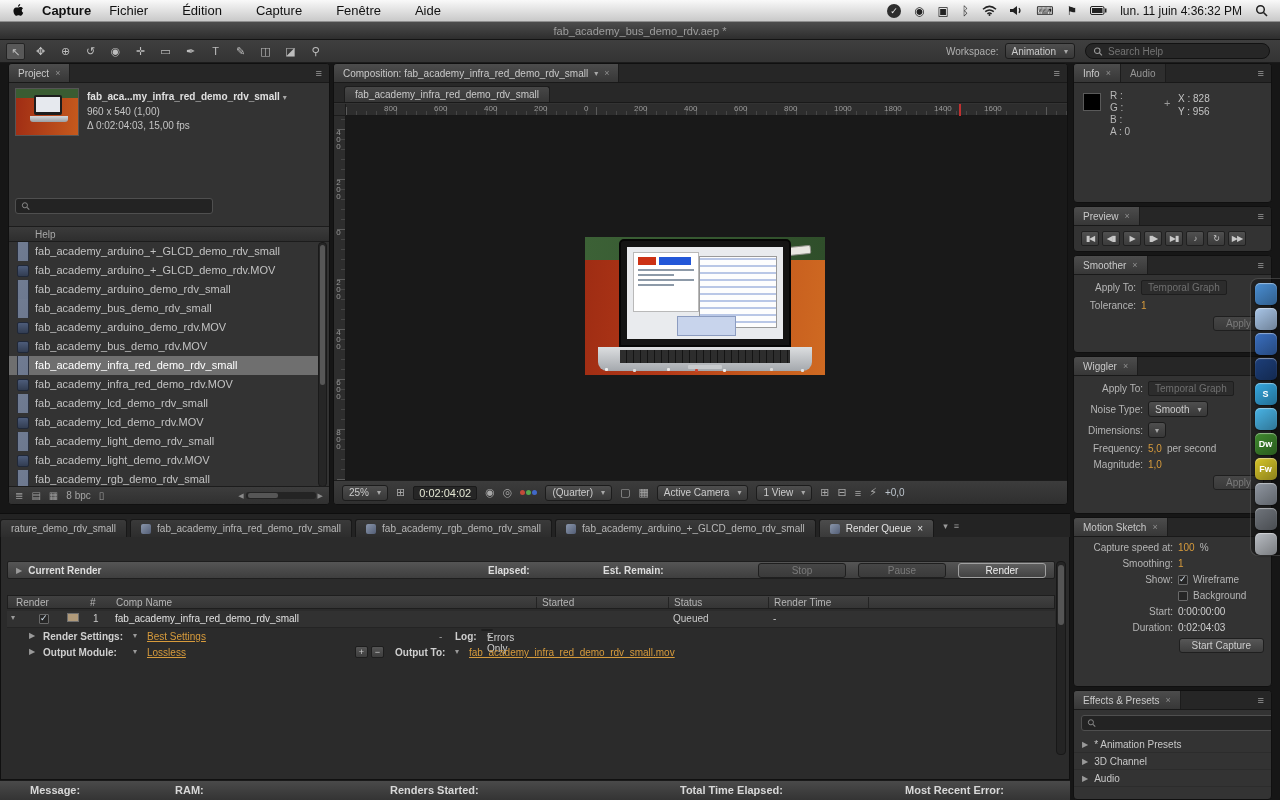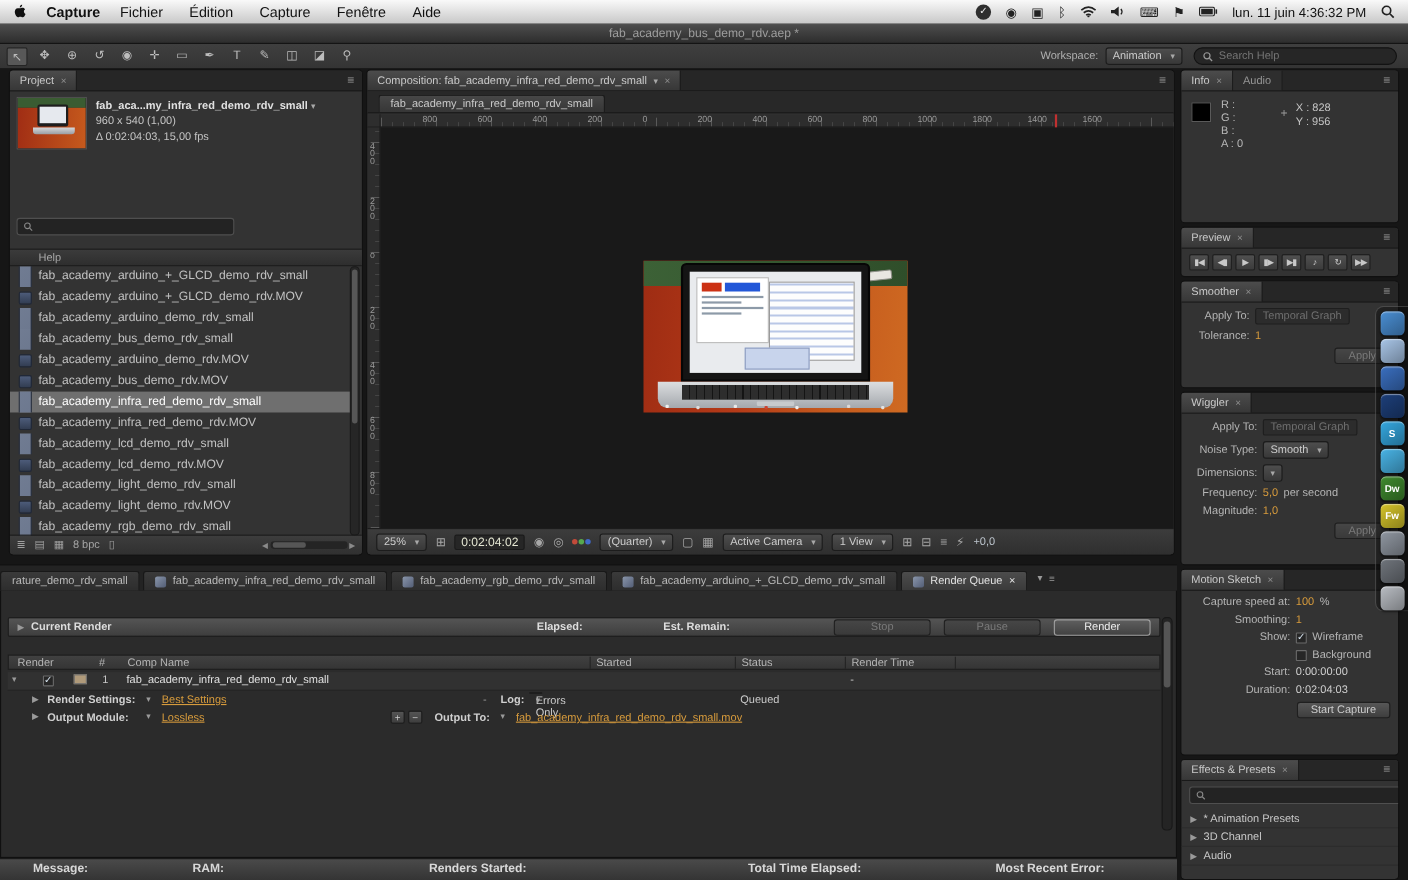--- a/index.html
+++ b/index.html
@@ -6,21 +6,21 @@
   html,body { width:1280px; height:800px; overflow:hidden; }
   body { font-family:"Liberation Sans","DejaVu Sans",sans-serif; background:#161616; font-size:11px; color:#bbb; position:relative; }
 
   
   .menubar { position:absolute; top:0; left:0; width:1280px; height:22px;
     background:linear-gradient(#f9f9f9,#c9c9c9); border-bottom:1px solid #8e8e8e;
     display:flex; align-items:center; padding:0 12px; gap:18px; color:#111; font-size:13px; z-index:60; }
   .menubar .apple { display:flex; align-items:center; }
   .menu-item { cursor:default; }
   .menu-item.app { font-weight:bold; }
-  .menus { display:flex; gap:24px; }
+  .menus { display:flex; gap:34px; }
   .mb-right { margin-left:auto; display:flex; gap:13px; align-items:center; color:#222; font-size:12px; }
   .mi { display:flex; align-items:center; }
   .mi.circ { width:14px; height:14px; border-radius:50%; background:#2e2e2e; color:#eee; font-size:9px; justify-content:center; }
   .clock { font-size:12px; color:#111; }
 
   
   .titlebar { position:absolute; top:22px; left:0; width:1280px; height:18px;
     background:linear-gradient(#4d4d4d,#2d2d2d); border-bottom:1px solid #141414;
     text-align:center; line-height:18px; color:#9d9d9d; font-size:11px; }
   .toolbar { position:absolute; top:40px; left:0; width:1280px; height:23px;
@@ -751,21 +751,21 @@
       <span class="cdiv" style="left:660px;"></span>
       <span class="cdiv" style="left:760px;"></span>
       <span class="cdiv" style="left:860px;"></span>
     </div>
     <div class="rq-row row1">
       <span class="twirl" style="left:4px;">▾</span>
       <span class="cb checked" style="left:32px;top:3px;"></span>
       <span class="swatch-mini"></span>
       <span style="left:86px;">1</span>
       <span style="left:108px;color:#e0e0e0;">fab_academy_infra_red_demo_rdv_small</span>
-      <span style="left:666px;margin-top:18px;">Queued</span>
+      <span style="left:666px;">Queued</span>
       <span style="left:766px;">-</span>
     </div>
     <div class="rq-row row2">
       <span class="twirl" style="left:22px;">▶</span>
       <span class="boldlab" style="left:36px;">Render Settings:</span>
       <span class="twirl" style="left:126px;">▾</span>
       <span class="goldlink" style="left:140px;">Best Settings</span>
       <span style="left:432px;color:#9a9a9a;">-</span>
       <span class="boldlab" style="left:448px;">Log:</span>
       <span class="mini-dd" style="position:absolute;left:474px;top:0;">

